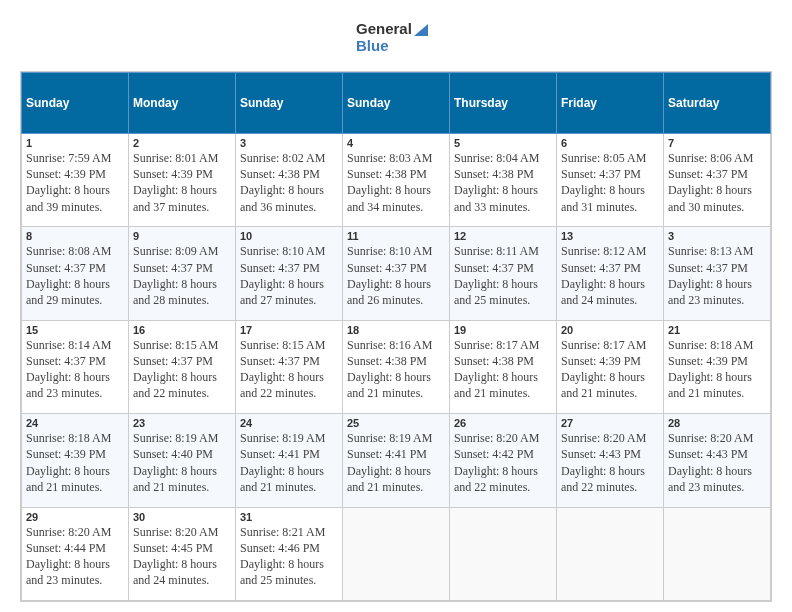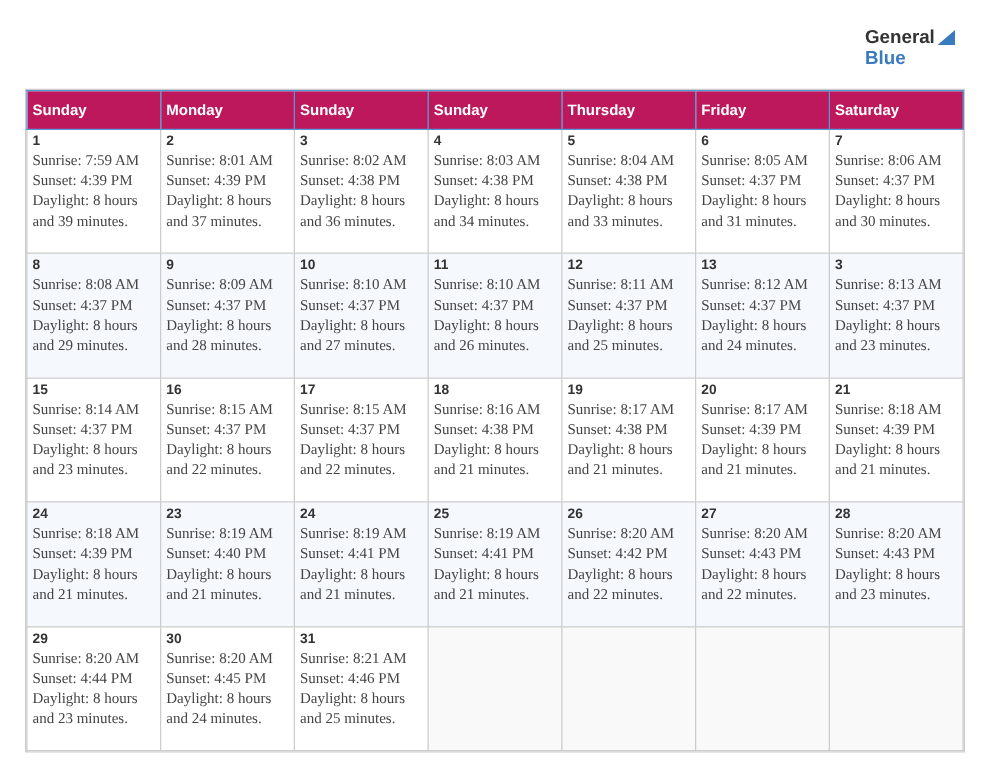--- a/index.html
+++ b/index.html
@@ -12,21 +12,21 @@
     }
     .page {
       width: 792px;
       height: 612px;
       padding: 16px 20px 10px 20px;
       display: flex;
       flex-direction: column;
     }
     .header {
       display: flex;
-      justify-content: flex-end;
+      justify-content: center;
       align-items: flex-start;
       margin-bottom: 10px;
     }
     .logo {
       display: flex;
       align-items: center;
       gap: 4px;
     }
     .title-block {
       text-align: right;
@@ -47,25 +47,25 @@
       border-collapse: collapse;
       width: 100%;
       font-size: 10px;
     }
     .calendar table {
       width: 100%;
       border-collapse: collapse;
       height: 100%;
     }
     .calendar thead tr th {
-      background-color: #be185d;
+      background-color: #0369a1;
       color: #fff;
       font-size: 12px;
       font-weight: bold;
-      padding: 8px 4px;
+      padding: 23px 4px;
       text-align: left;
       border: 1px solid #5a95d0;
     }
     .calendar tbody tr td {
       vertical-align: top;
       padding: 3px 4px;
       border: 1px solid #ccc;
       width: calc(100% / 7);
       background: #fff;
       height: 80px;

